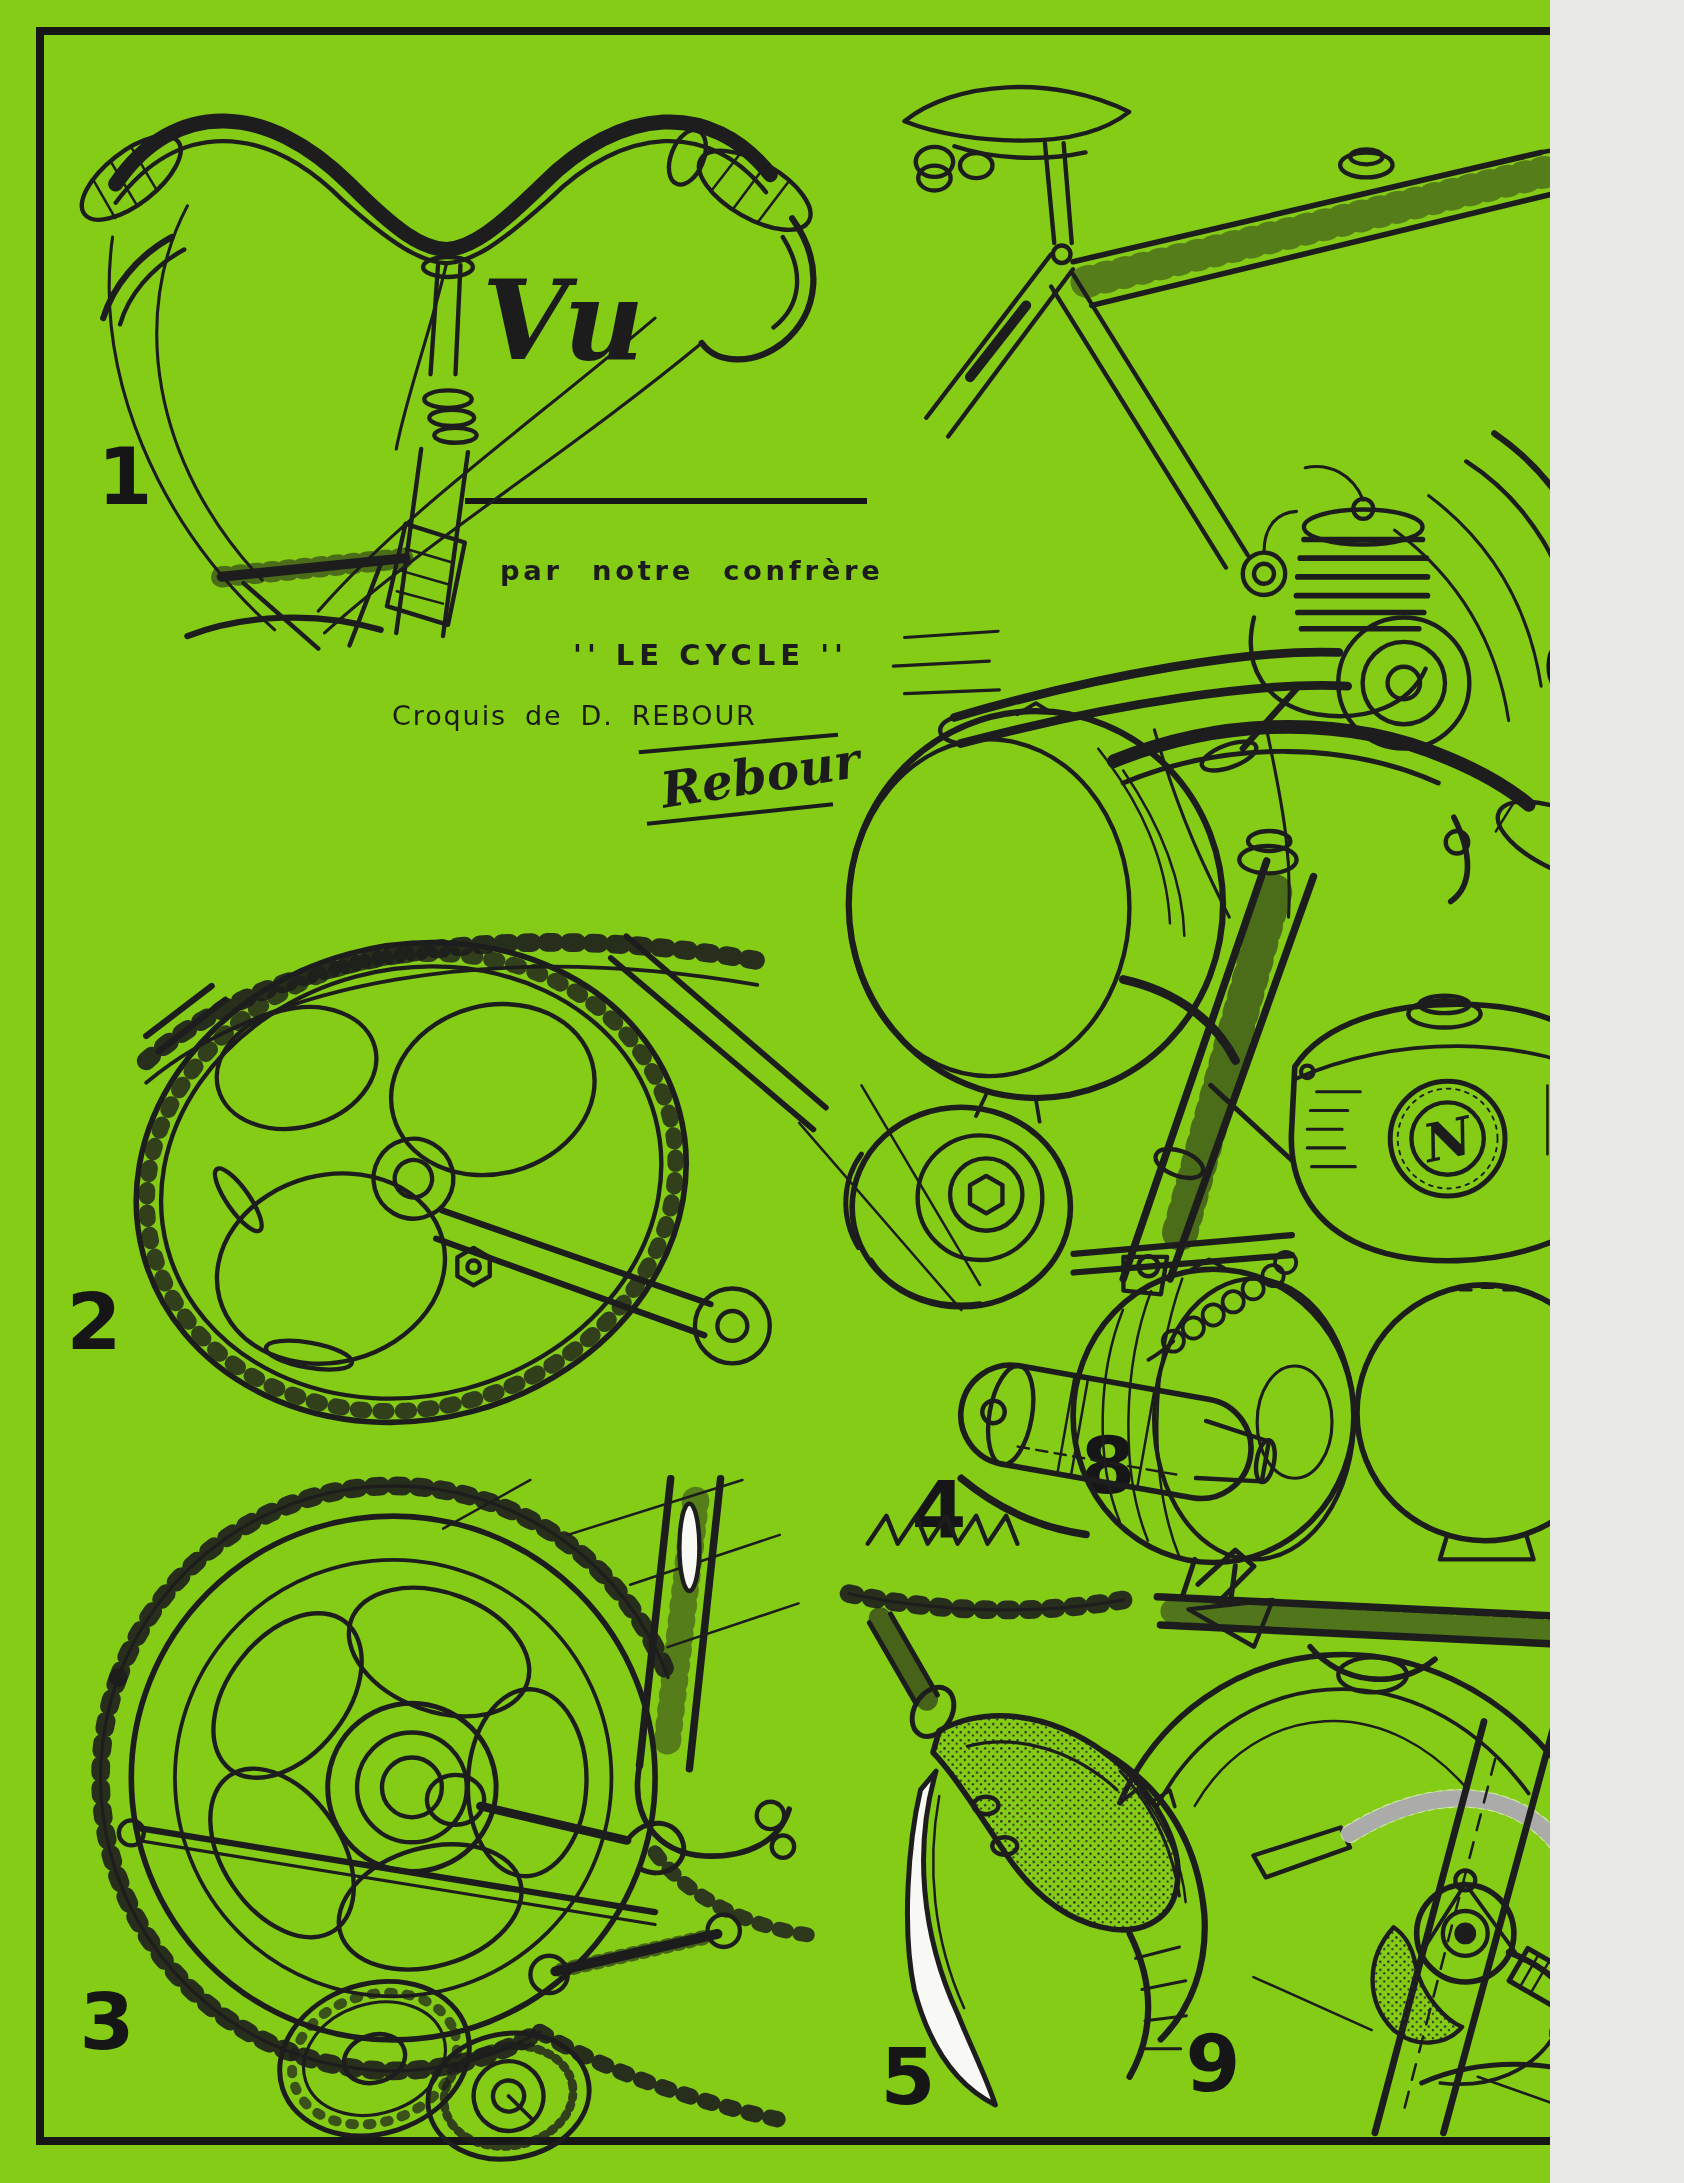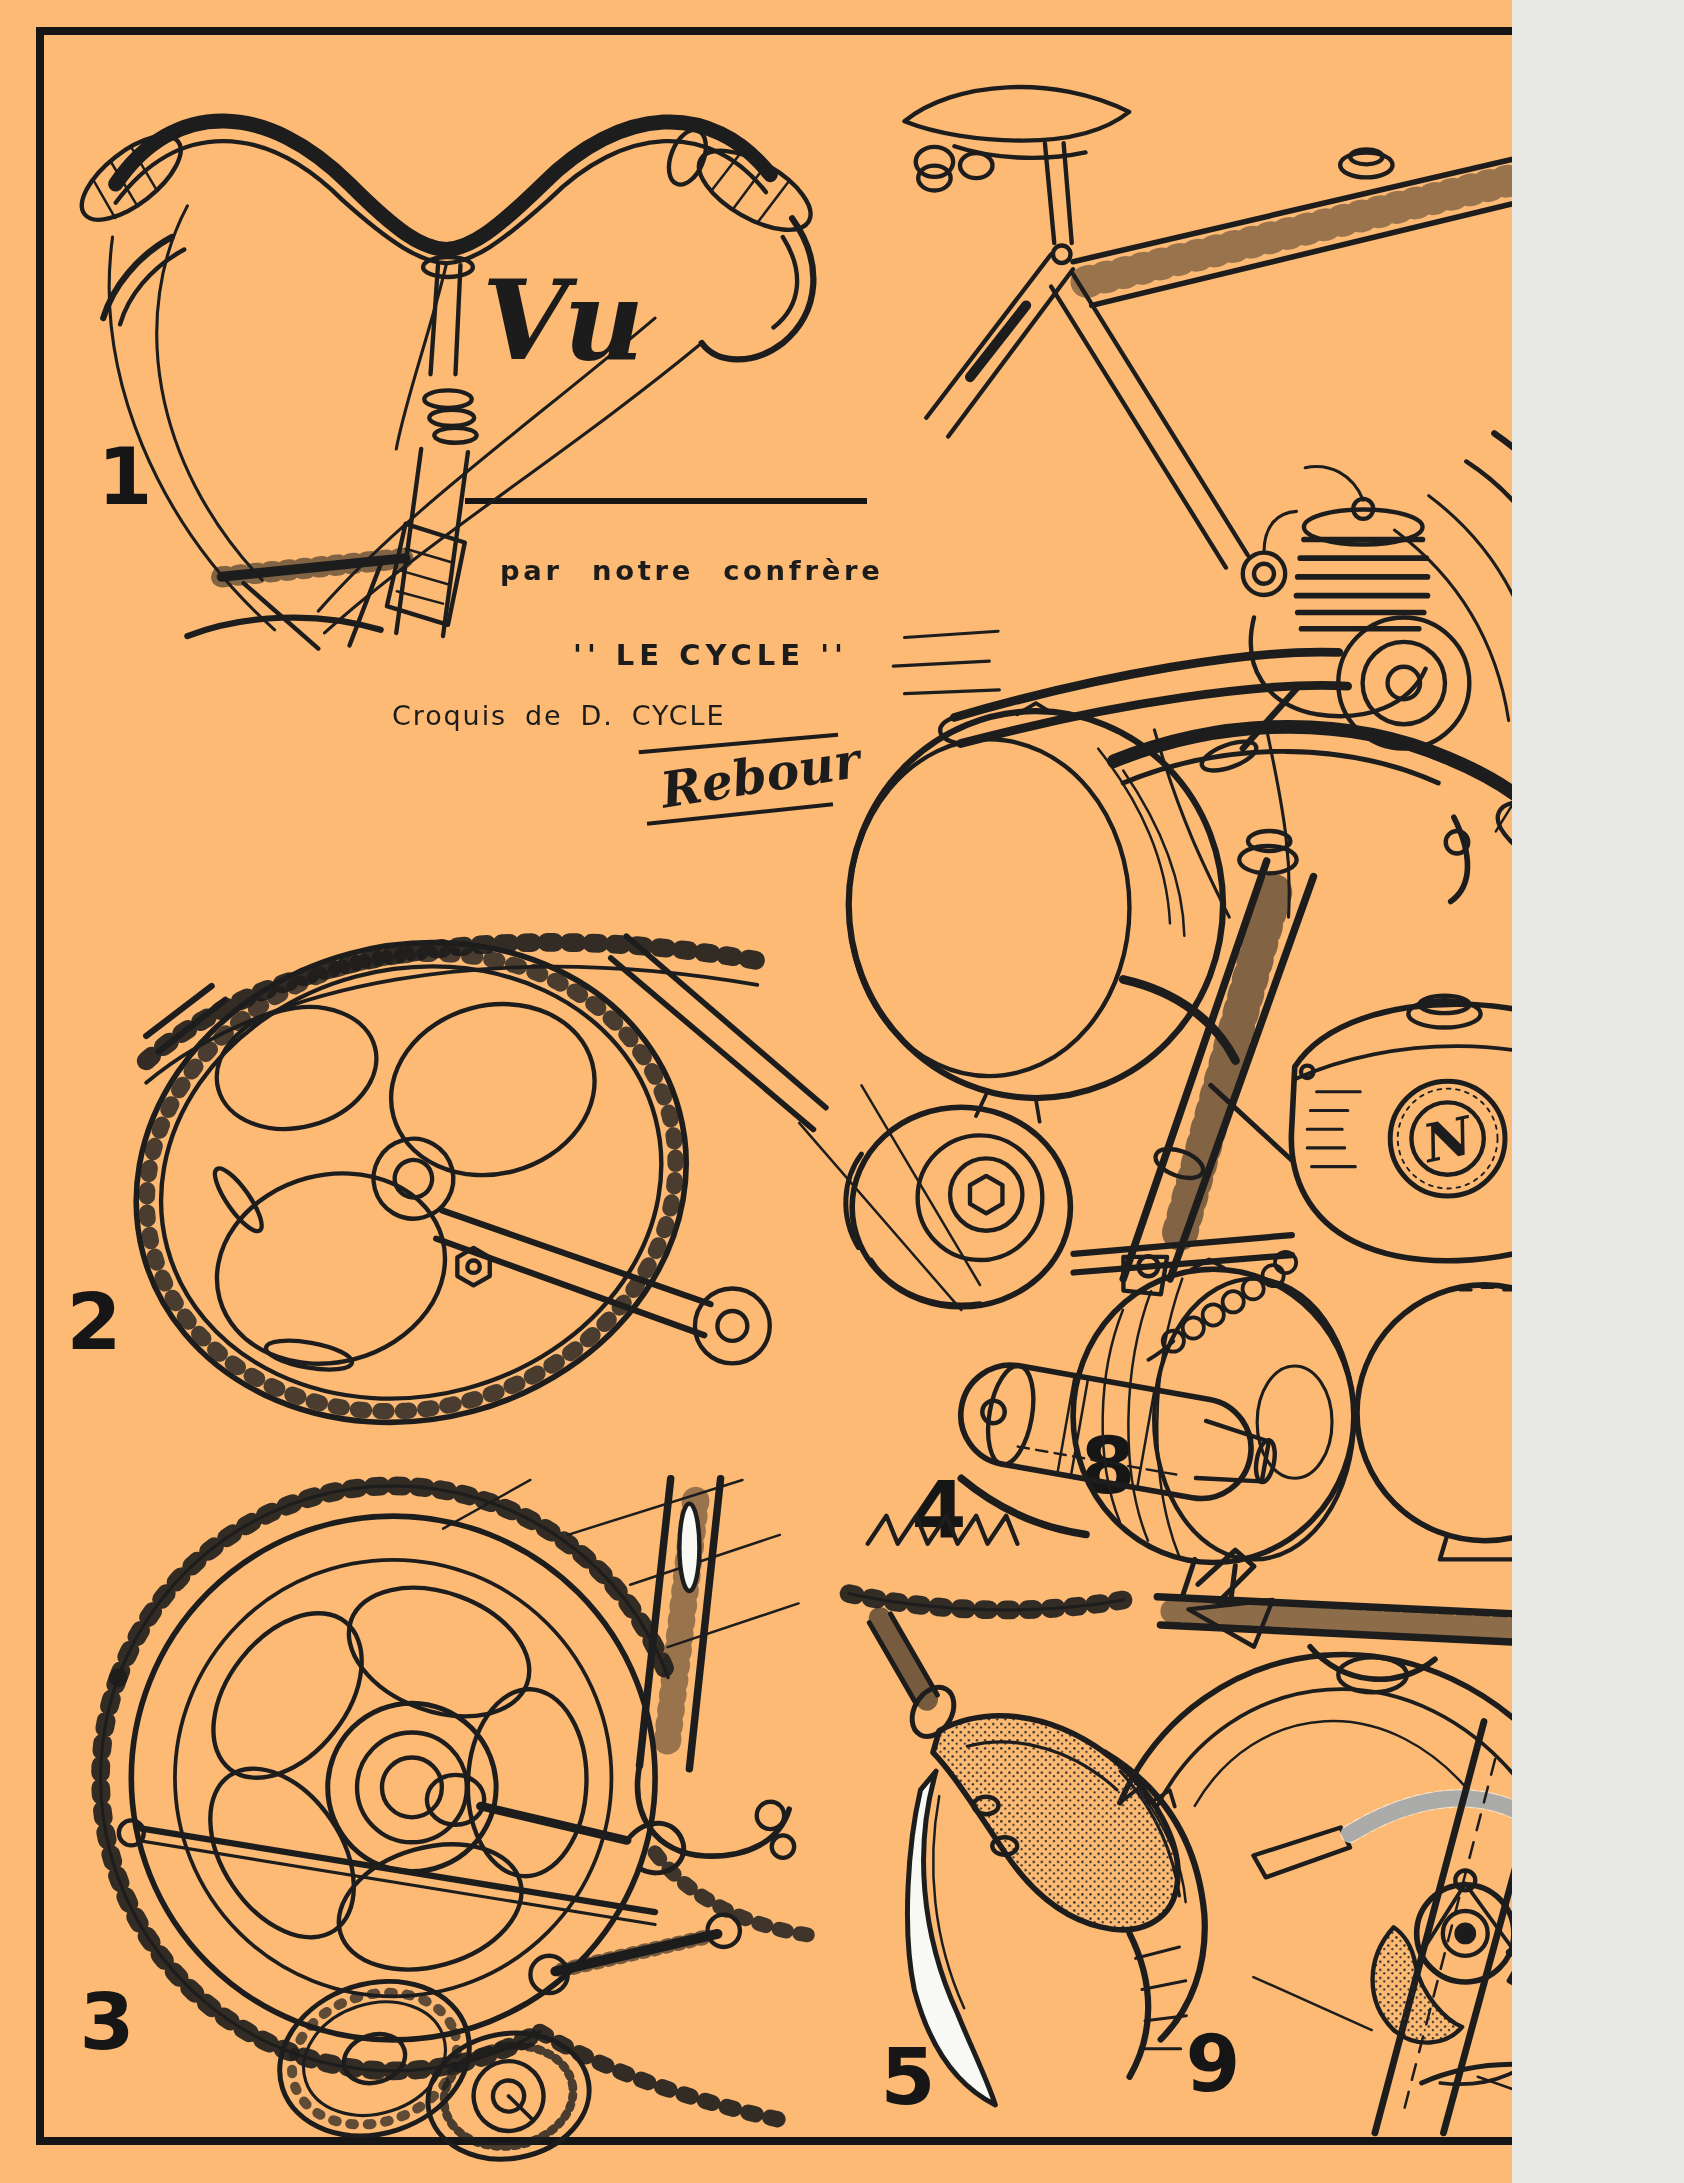--- a/index.html
+++ b/index.html
@@ -1,17 +1,17 @@
 <!DOCTYPE html>
 <html style="font-size:10px"><head>
 <meta charset="utf-8">
 <style>
   html,body{margin:0;padding:0;background:#e8e8e4;}
-  .page{position:relative;width:1512px;height:2183px;background:#fdba74;overflow:hidden;
-        font-family:"DejaVu Sans",sans-serif;color:#1c1c1c;}
+  .page{position:relative;width:1512px;height:2183px;background:#84cc16;overflow:hidden;
+        font-family:"DejaVu Sans",sans-serif;color:#1c1c1c;padding-left:38px;}
   .frame{position:absolute;left:36px;top:27.4px;width:1598px;height:2102px;border:8px solid #161616;}
   .fig{position:absolute;overflow:visible;}
   .fig-num{position:absolute;transform:translate(-50%,-50%);font-family:"DejaVu Sans",sans-serif;
            font-weight:700;font-size:79px;color:#161616;}
   .t-vu{position:absolute;left:482px;top:255px;font-family:"DejaVu Serif",serif;
         font-style:italic;font-weight:700;font-size:111px;letter-spacing:2.5px;}
   .t-salon{position:absolute;left:460px;top:367px;font-family:"DejaVu Serif",serif;
         font-style:italic;font-weight:700;font-size:102px;letter-spacing:1.2px;}
   .t-underline{position:absolute;left:465px;top:498px;width:402px;height:5.6px;background:#161616;}
   .t-sub{position:absolute;left:500px;top:555px;font-weight:800;font-size:27.4px;
@@ -38,21 +38,21 @@
       </pattern>
     </defs>
   </svg>
 
   <div class="frame"></div>
 
   <div class="t-vu">Vu</div>
   <div class="t-underline"></div>
   <div class="t-sub">par notre confrère</div>
   <div class="t-pub">'' LE CYCLE ''</div>
-  <div class="t-credit">Croquis de D. CYCLE</div>
+  <div class="t-credit">Croquis de D. REBOUR</div>
 
   <div class="sig">
     <div class="sig-line1"></div>
     <span class="sig-text">Rebour</span>
     <div class="sig-line2"></div>
   </div>
 
   <div class="fig-num" style="left:125px;top:477px">1</div>
   <div class="fig-num" style="left:94px;top:1322px">2</div>
   <div class="fig-num" style="left:107px;top:2022px">3</div>

